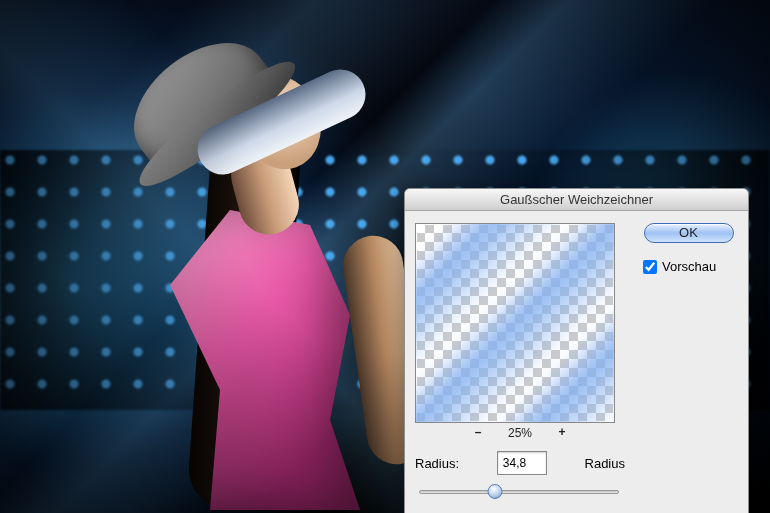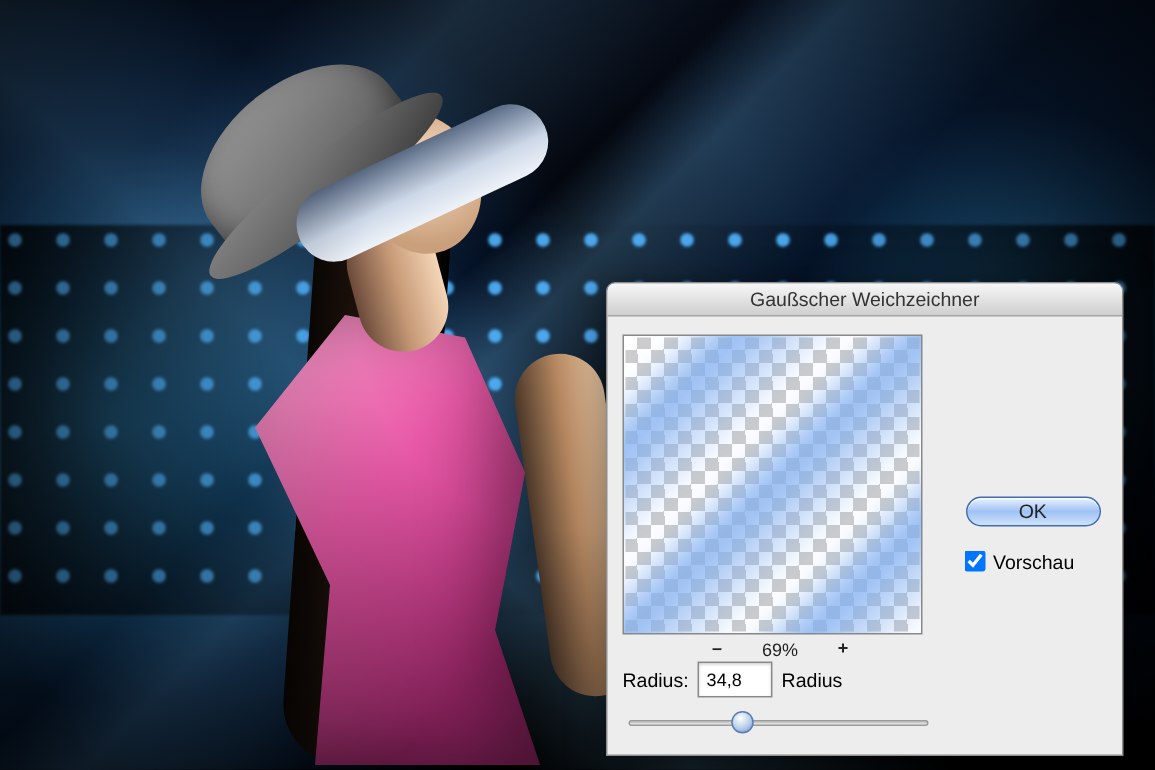--- a/index.html
+++ b/index.html
@@ -152,21 +152,21 @@
     color: #333;
     background: linear-gradient(#f7f7f7, #cfcfcf);
     border-bottom: 1px solid #a5a5a5;
   }
   .dialog-body {
     display: flex;
     padding: 12px 10px 14px 10px;
     gap: 14px;
   }
   .left-col { flex: 0 0 210px; }
-  .right-col { flex: 1; display: flex; flex-direction: column; gap: 4px; align-items: center; justify-content: center; }
+  .right-col { flex: 1; display: flex; flex-direction: column; gap: 4px; align-items: center; }
 
   .preview-box {
     width: 200px;
     height: 200px;
     border: 1px solid #888;
     background:
       repeating-conic-gradient(#ccc 0 25%, #fff 0 50%) 0 0 / 18px 18px;
     position: relative;
     overflow: hidden;
     box-shadow: inset 0 0 0 1px #fff;
@@ -195,21 +195,23 @@
     font-weight:bold;
     cursor: pointer;
     user-select: none;
     line-height: 14px;
   }
 
   .radius-row {
     display:flex;
     align-items:center;
     gap:6px;
-    font-size: 13px;
+    margin-top: 10px;
+    font-size: 13px;
+    justify-content: space-between;
   }
   .radius-row input {
     width: 50px;
     height: 19px;
     font-size: 12px;
     text-align: left;
     padding: 11px 5px;
     border: 1px solid #888;
     box-shadow: inset 0 1px 2px rgba(0,0,0,0.2);
     background:#fff;
@@ -287,21 +289,21 @@
 
 <div class="dialog">
   <div class="titlebar">Gaußscher Weichzeichner</div>
   <div class="dialog-body">
     <div class="left-col">
       <div class="preview-box">
         <div class="preview-rays"></div>
       </div>
       <div class="zoom-row">
         <span class="zoom-btn">–</span>
-        <span>69%</span>
+        <span>25%</span>
         <span class="zoom-btn">+</span>
       </div>
       <div class="radius-row">
         <span>Radius:</span>
         <input type="text" value="34,8" style="">
         <span>Radius</span>
       </div>
       <div class="slider-wrap">
         <div class="slider">
           <div class="slider-track"></div>

